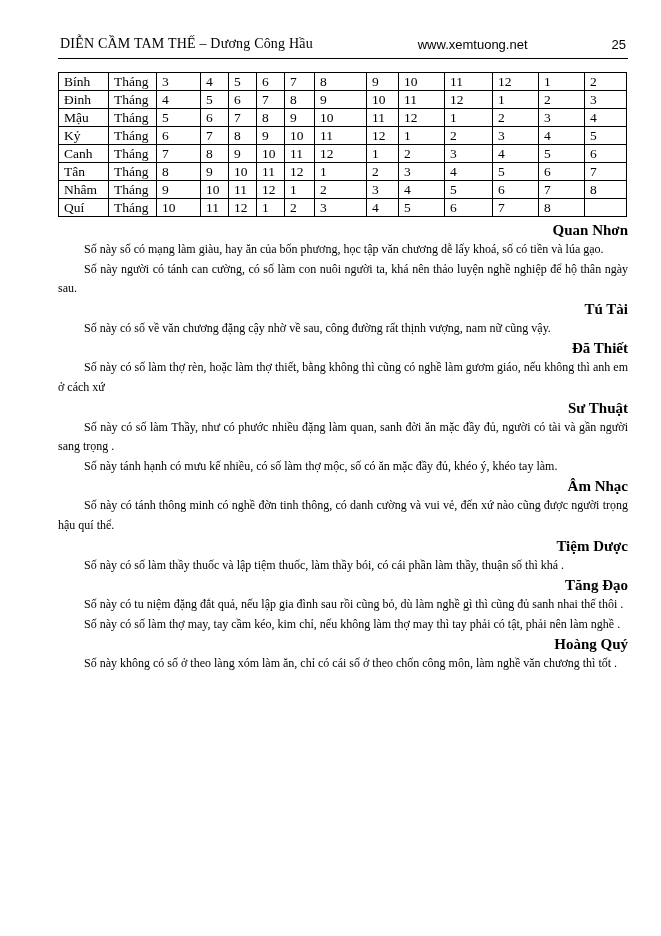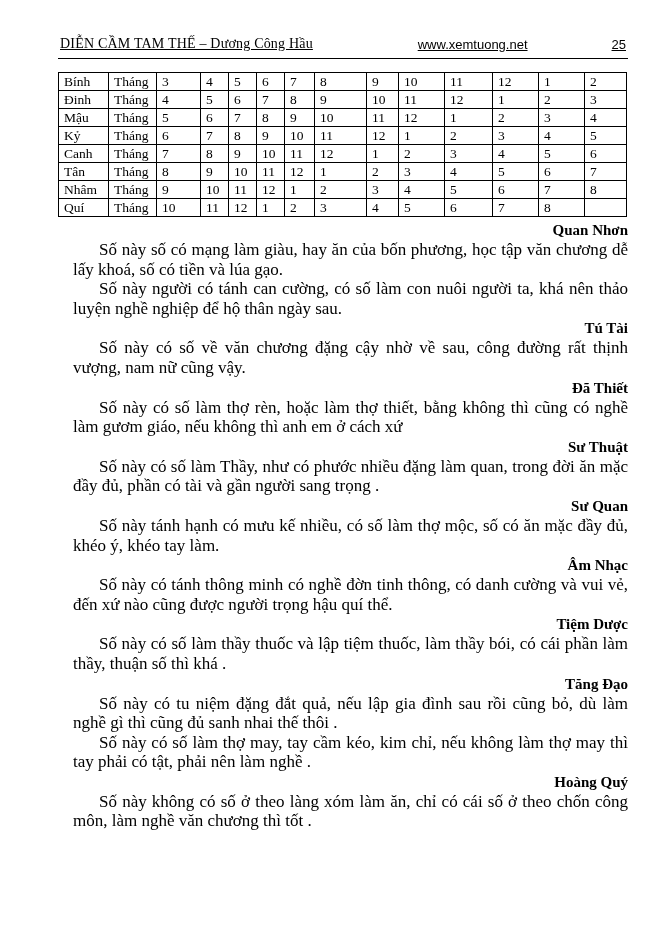--- a/index.html
+++ b/index.html
@@ -11,21 +11,20 @@
     overflow: hidden;
   }
   .page {
     width: 661px; height: 936px;
     padding: 36px 33px 0 58px;
   }
   
   .hdr {
     display: flex; align-items: flex-end;
     padding: 0 2px 6px 2px;
-    text-decoration: underline;
   }
   .hdr-title {
     font-size: 14px; letter-spacing: 0.2px;
     flex: 1 1 auto;
   }
   .hdr-site {
     font-family: "Liberation Sans", sans-serif;
     font-size: 13px;
     margin-right: 60px;
   }
@@ -55,25 +54,24 @@
   }
   
   .sections { margin-top: 3px; }
   .sec-heading {
     text-align: right;
     font-weight: bold;
     font-size: 15px;
     line-height: 20px;
   }
   .sec-body {
-    font-size: 17px;
+    font-size: 12px;
     line-height: 19.6px;
     text-align: justify;
     text-indent: 26px;
-    margin-left: 15px;
   }
 </style>
 </head>
 <body>
 
 <div class="page">
 
   <div class="hdr">
     <span class="hdr-title">DIỄN CẦM TAM THẾ – Dương Công Hầu</span>
     <span class="hdr-site">www.xemtuong.net</span>
@@ -233,22 +231,21 @@
 
   <div class="sections">
       <div class="sec-heading">Quan Nhơn</div>
       <p class="sec-body">Số này số có mạng làm giàu, hay ăn của bốn phương, học tập văn chương dễ lấy khoá,  số có tiền và lúa gạo.</p>
       <p class="sec-body">Số này người có tánh can cường, có số làm con nuôi người ta, khá nên thảo luyện nghề nghiệp để hộ thân ngày sau.</p>
       <div class="sec-heading">Tú Tài</div>
       <p class="sec-body">Số này có số về văn chương đặng cậy nhờ về sau, công đường rất thịnh vượng, nam nữ cũng vậy.</p>
       <div class="sec-heading">Đã Thiết</div>
       <p class="sec-body">Số này có số làm thợ rèn, hoặc làm thợ thiết, bằng không thì cũng có nghề làm gươm giáo, nếu không thì anh em ở cách xứ</p>
       <div class="sec-heading">Sư Thuật</div>
-      <p class="sec-body">Số này có số làm Thầy, như có phước nhiều đặng làm quan, trong đời ăn mặc đầy đủ, phần có tài và gần người sang trọng .</p>
-      <div class="sec-heading">Sư Quan</div>
+      <p class="sec-body">Số này có số làm Thầy, như có phước nhiều đặng làm quan, sanh đời ăn mặc đầy đủ, người có tài và gần người sang trọng .</p>
       <p class="sec-body">Số này tánh hạnh có mưu kế nhiều, có số làm thợ mộc, số có ăn mặc đầy đủ, khéo ý, khéo tay làm.</p>
       <div class="sec-heading">Âm Nhạc</div>
       <p class="sec-body">Số này có tánh thông minh có nghề đờn tinh thông, có danh cường và vui vẻ,  đến xứ nào cũng được người trọng hậu quí thể.</p>
       <div class="sec-heading">Tiệm Dược</div>
       <p class="sec-body">Số này có số làm thầy thuốc và lập tiệm thuốc, làm thầy bói, có cái phần làm thầy, thuận số thì khá .</p>
       <div class="sec-heading">Tăng Đạo</div>
       <p class="sec-body">Số này có tu niệm đặng đắt quả, nếu lập gia đình sau rồi cũng bỏ, dù làm nghề gì thì cũng đủ sanh nhai thế thôi .</p>
       <p class="sec-body">Số này có số làm thợ may, tay cầm kéo, kim chỉ, nếu không làm thợ may thì tay phải có tật, phải nên làm nghề .</p>
       <div class="sec-heading">Hoàng Quý</div>
       <p class="sec-body">Số này không có số ở theo làng xóm làm ăn, chỉ có cái số ở theo chốn công môn, làm nghề văn chương thì tốt .</p>

